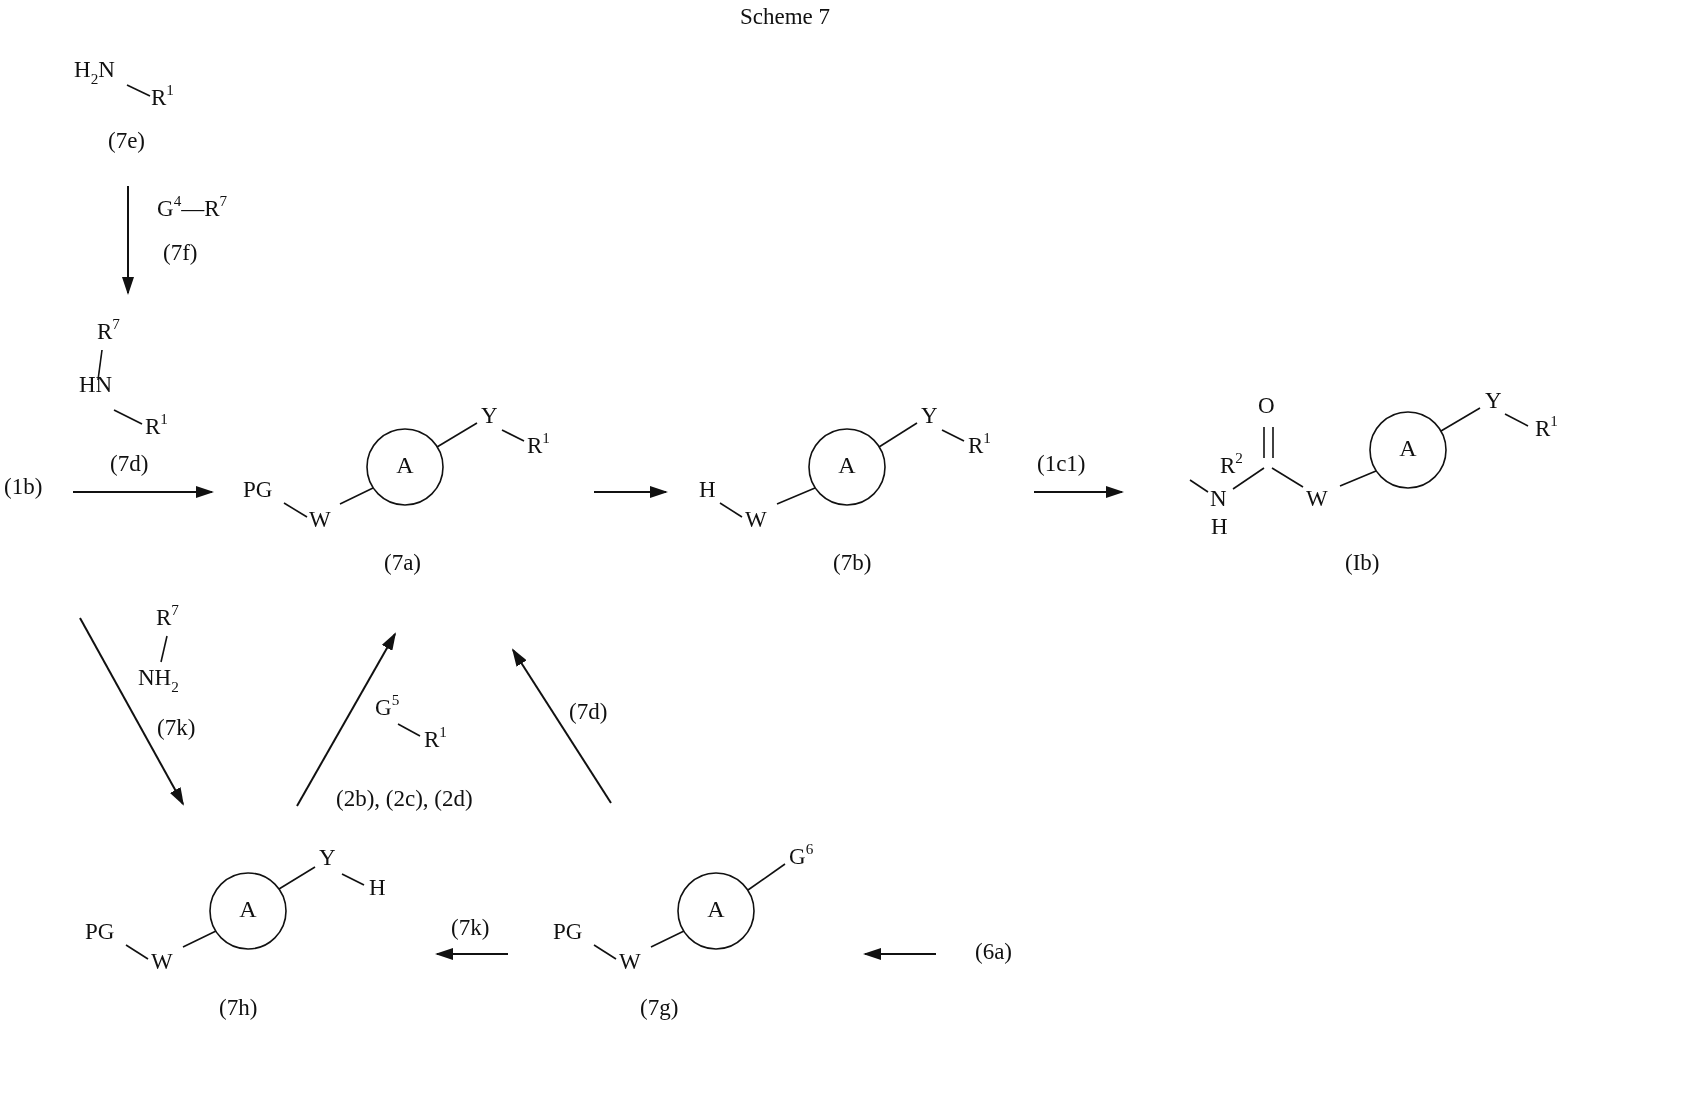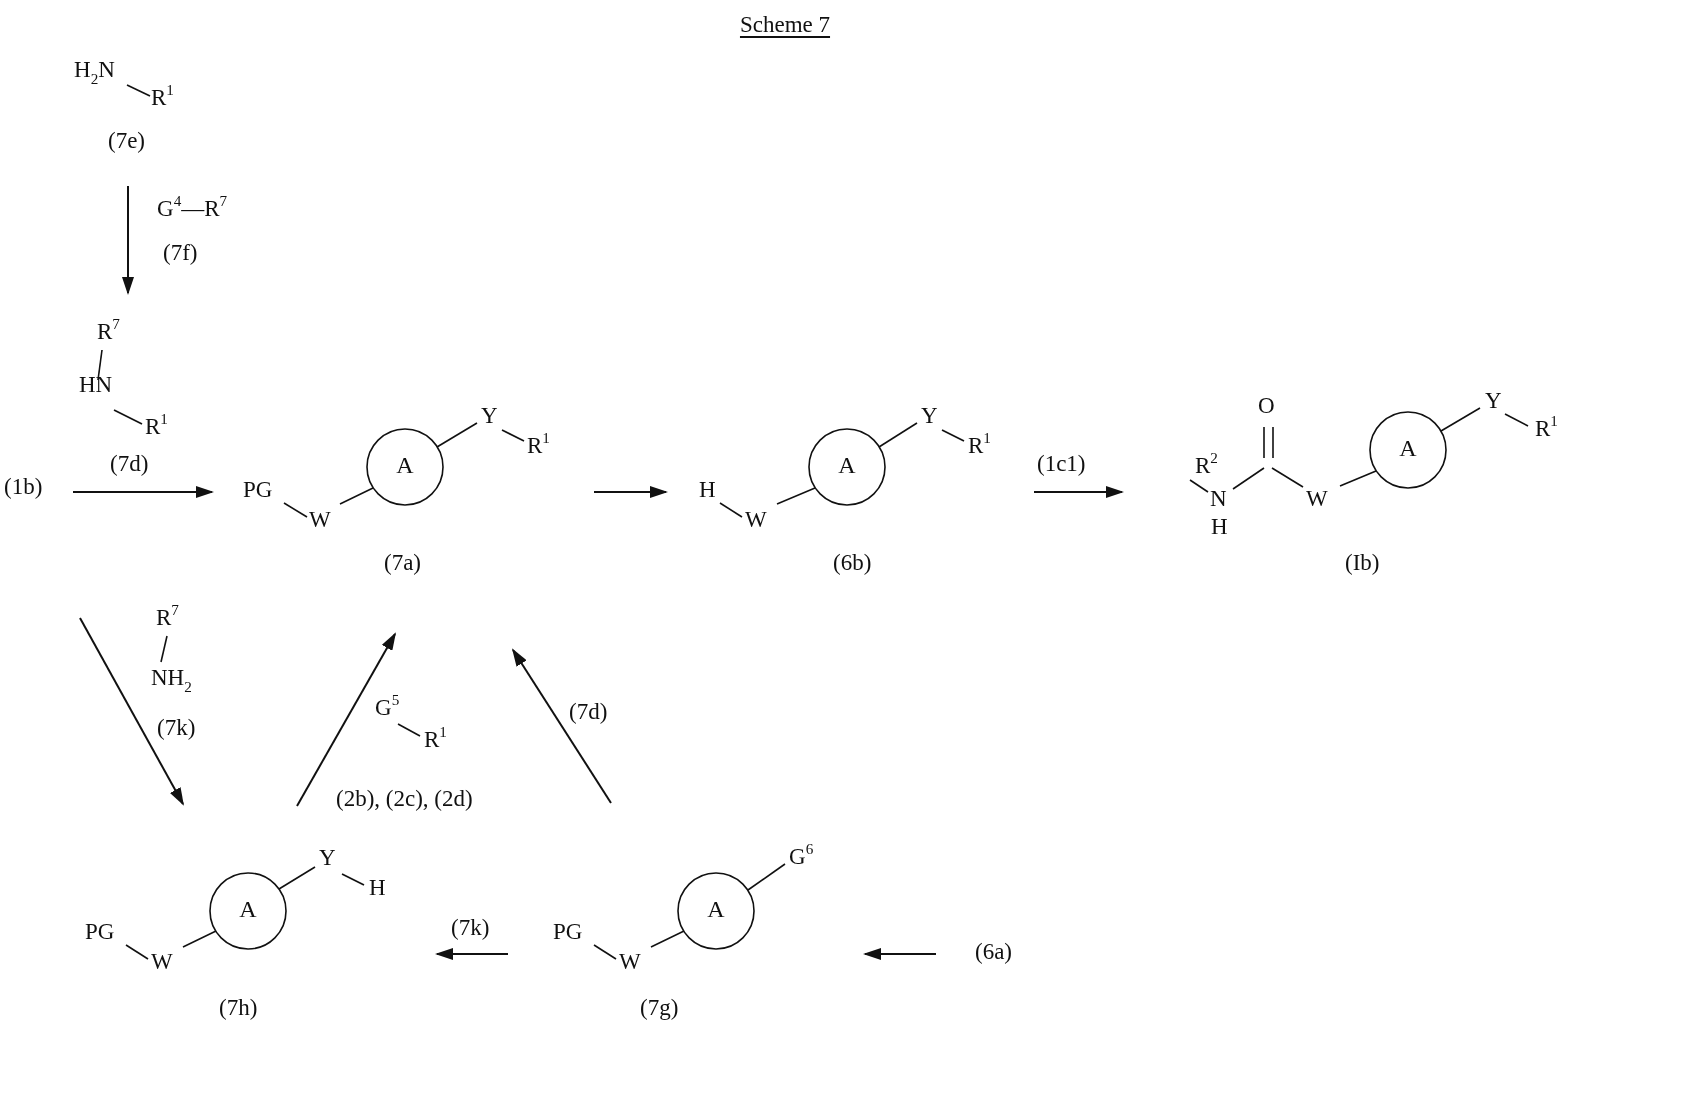--- a/index.html
+++ b/index.html
@@ -6,21 +6,21 @@
   body { font-family: "Liberation Serif", "DejaVu Serif", serif; color: #111; }
   .canvas { position: relative; width: 1705px; height: 1111px; background: #fff; overflow: hidden; }
   .canvas svg { position: absolute; left: 0; top: 0; }
   .bond { stroke: #111; stroke-width: 1.6; }
   .arrow { stroke: #111; stroke-width: 2; }
   .ring { fill: none; stroke: #111; stroke-width: 1.6; }
   .lbl { position: absolute; font-size: 23px; line-height: 1.1; white-space: nowrap; }
   .lbl sup { font-size: 0.66em; position: relative; top: -1px; }
   .lbl sub { font-size: 0.66em; position: relative; top: 1px; }
   .ring-label { position: absolute; font-size: 24px; transform: translate(-50%, -54%); }
-  .title { position: absolute; font-size: 23px; transform: translateX(-50%); text-decoration: underline; text-underline-offset: 4px; margin-top: 8px; }
+  .title { position: absolute; font-size: 23px; transform: translateX(-50%); text-underline-offset: 4px; }
 </style>
 </head>
 <body>
 
 <div class="canvas">
 
   <svg width="1705" height="1111" viewBox="0 0 1705 1111">
     <defs>
       <marker id="ah" viewBox="0 0 18 12" markerWidth="18" markerHeight="12" refX="16" refY="6" orient="auto" markerUnits="userSpaceOnUse">
         <path d="M0 0 L18 6 L0 12 Z" fill="#111"></path>
@@ -100,36 +100,36 @@
   <span class="ring-label" style="left:405px;top:467px">A</span>
   <span class="lbl" style="left:481px;top:403px">Y</span>
   <span class="lbl" style="left:527px;top:431px">R<sup>1</sup></span>
   <span class="lbl" style="left:384px;top:550px">(7a)</span>
 
   <span class="lbl" style="left:699px;top:477px">H</span>
   <span class="lbl" style="left:745px;top:507px">W</span>
   <span class="ring-label" style="left:847px;top:467px">A</span>
   <span class="lbl" style="left:921px;top:403px">Y</span>
   <span class="lbl" style="left:968px;top:431px">R<sup>1</sup></span>
-  <span class="lbl" style="left:833px;top:550px">(6b)</span>
+  <span class="lbl" style="left:833px;top:550px">(7b)</span>
 
   <span class="lbl" style="left:1037px;top:451px">(1c1)</span>
 
-  <span class="lbl" style="left:1195px;top:451px">R<sup>2</sup></span>
+  <span class="lbl" style="left:1220px;top:451px">R<sup>2</sup></span>
   <span class="lbl" style="left:1210px;top:486px">N</span>
   <span class="lbl" style="left:1211px;top:514px">H</span>
   <span class="lbl" style="left:1258px;top:393px">O</span>
   <span class="lbl" style="left:1306px;top:486px">W</span>
   <span class="ring-label" style="left:1408px;top:450px">A</span>
   <span class="lbl" style="left:1485px;top:388px">Y</span>
   <span class="lbl" style="left:1535px;top:414px">R<sup>1</sup></span>
   <span class="lbl" style="left:1345px;top:550px">(Ib)</span>
 
   <span class="lbl" style="left:156px;top:603px">R<sup>7</sup></span>
-  <span class="lbl" style="left:151px;top:665px">NH<sub>2</sub></span>
+  <span class="lbl" style="left:138px;top:665px">NH<sub>2</sub></span>
   <span class="lbl" style="left:157px;top:715px">(7k)</span>
 
   <span class="lbl" style="left:375px;top:693px">G<sup>5</sup></span>
   <span class="lbl" style="left:424px;top:725px">R<sup>1</sup></span>
   <span class="lbl" style="left:336px;top:786px">(2b), (2c), (2d)</span>
 
   <span class="lbl" style="left:569px;top:699px">(7d)</span>
 
   <span class="lbl" style="left:85px;top:919px">PG</span>
   <span class="lbl" style="left:151px;top:949px">W</span>

